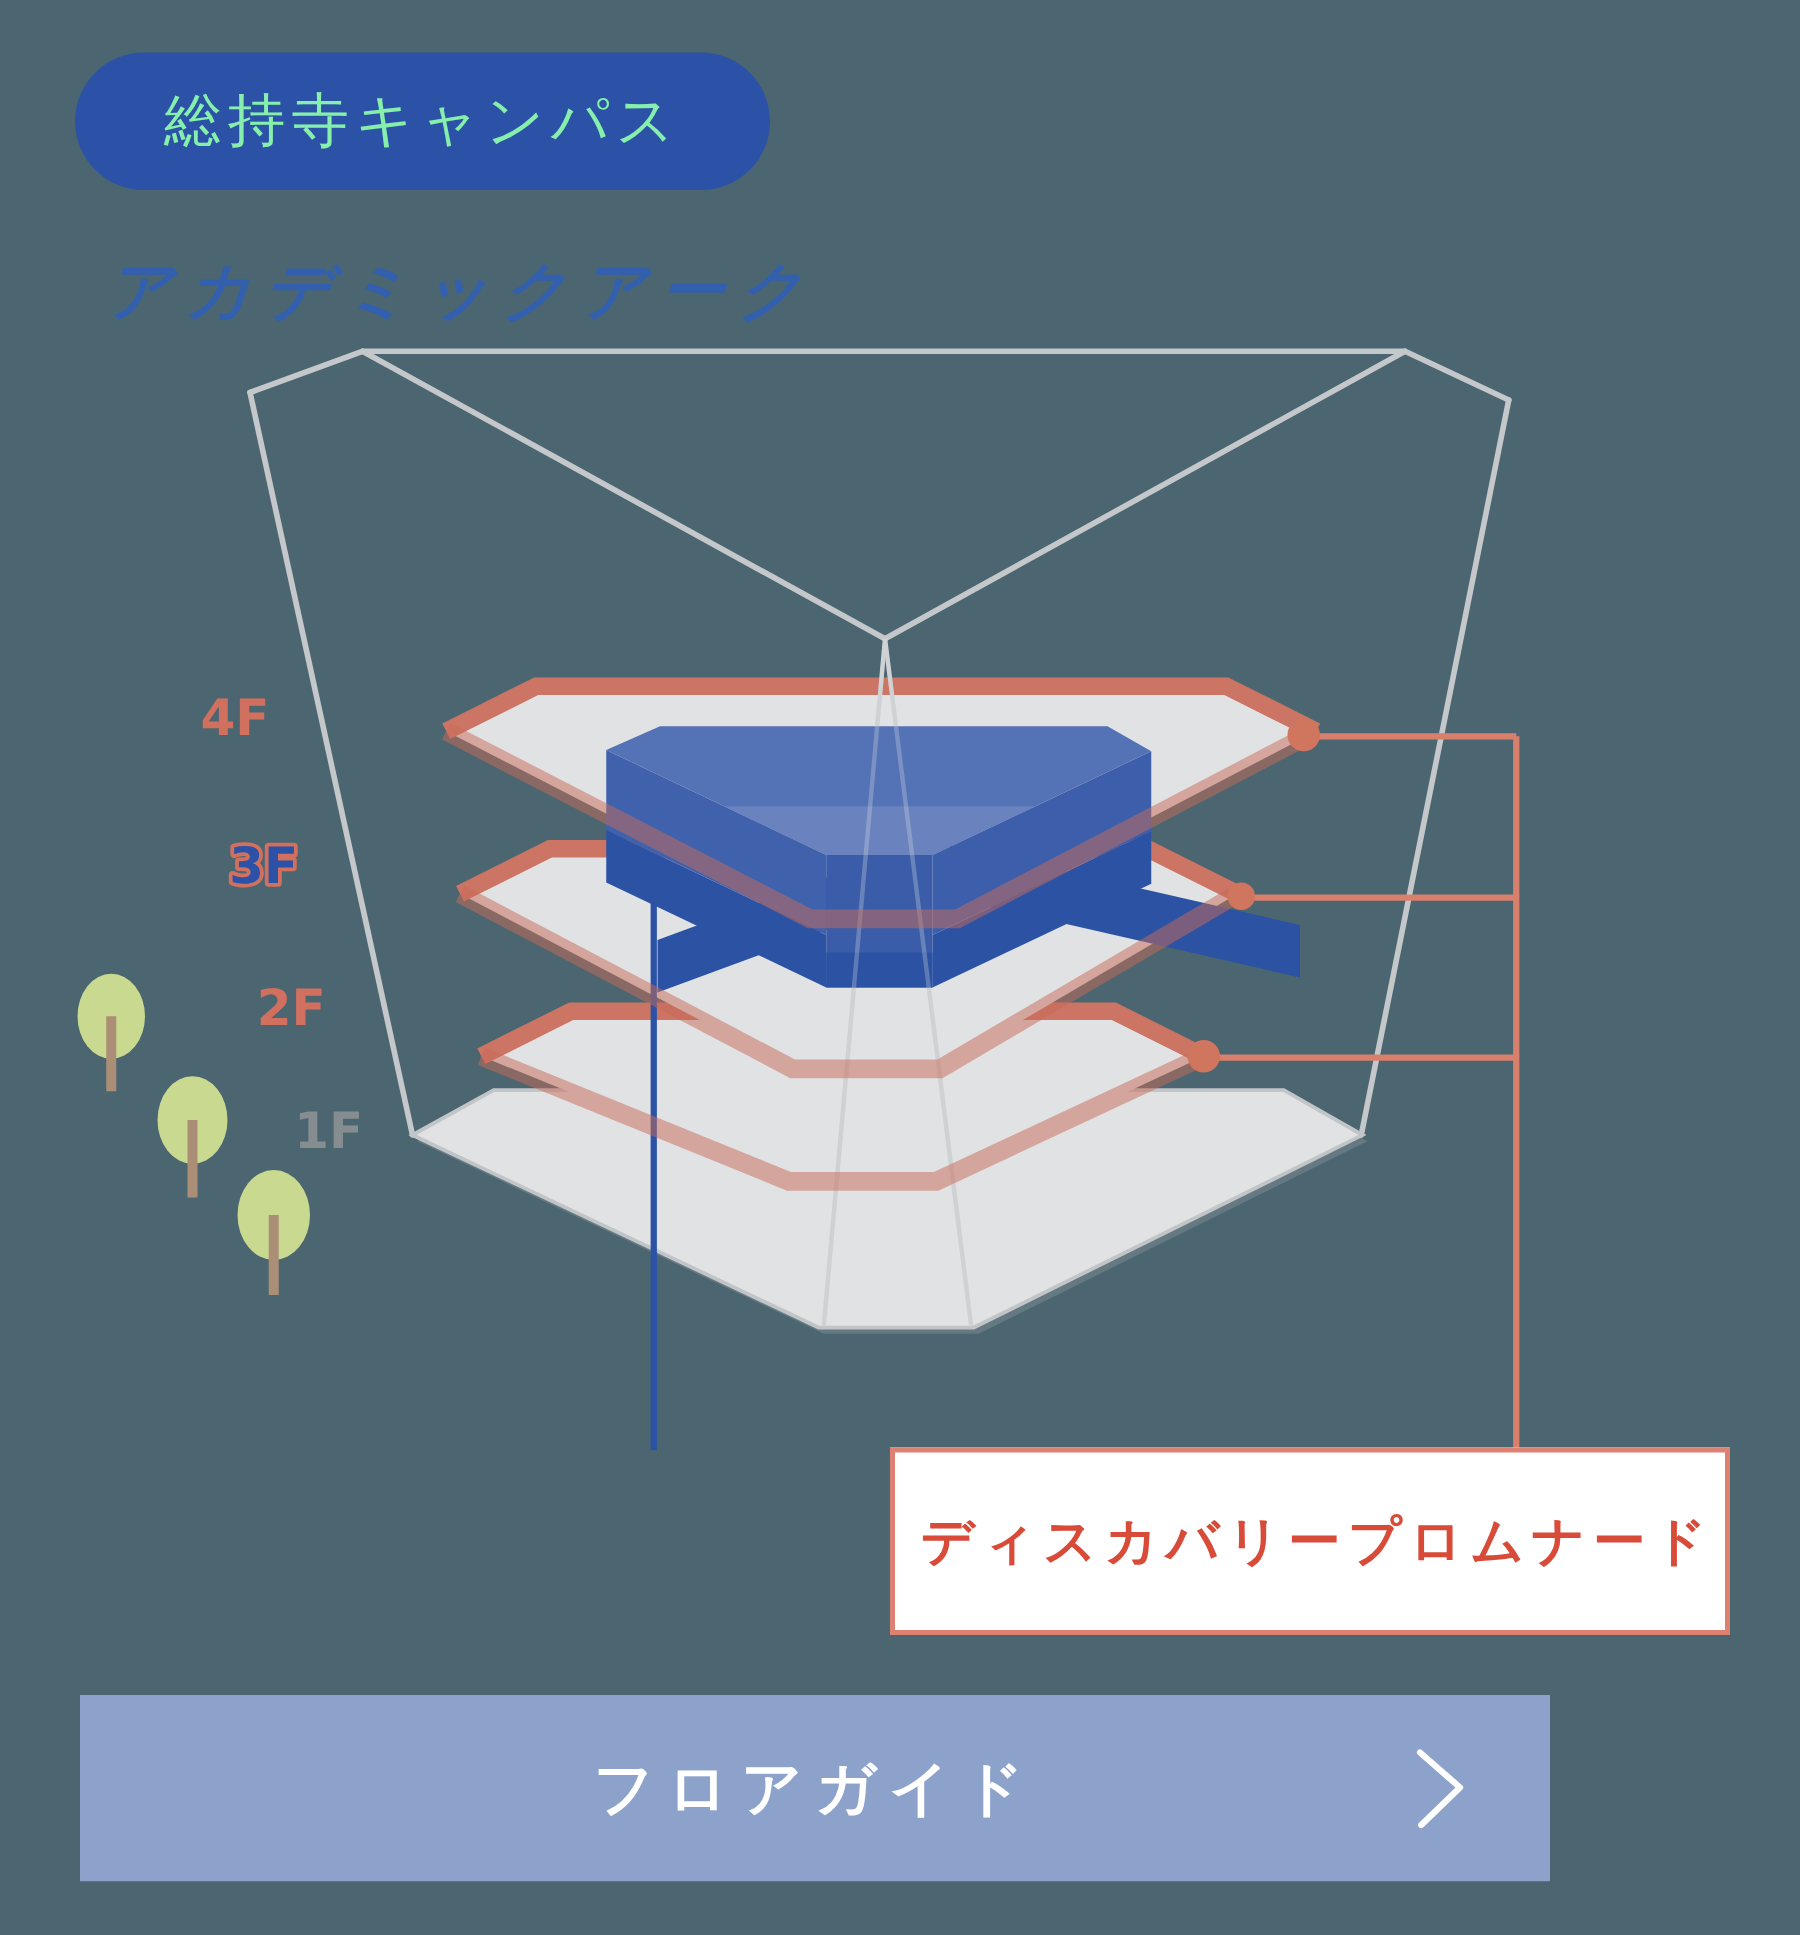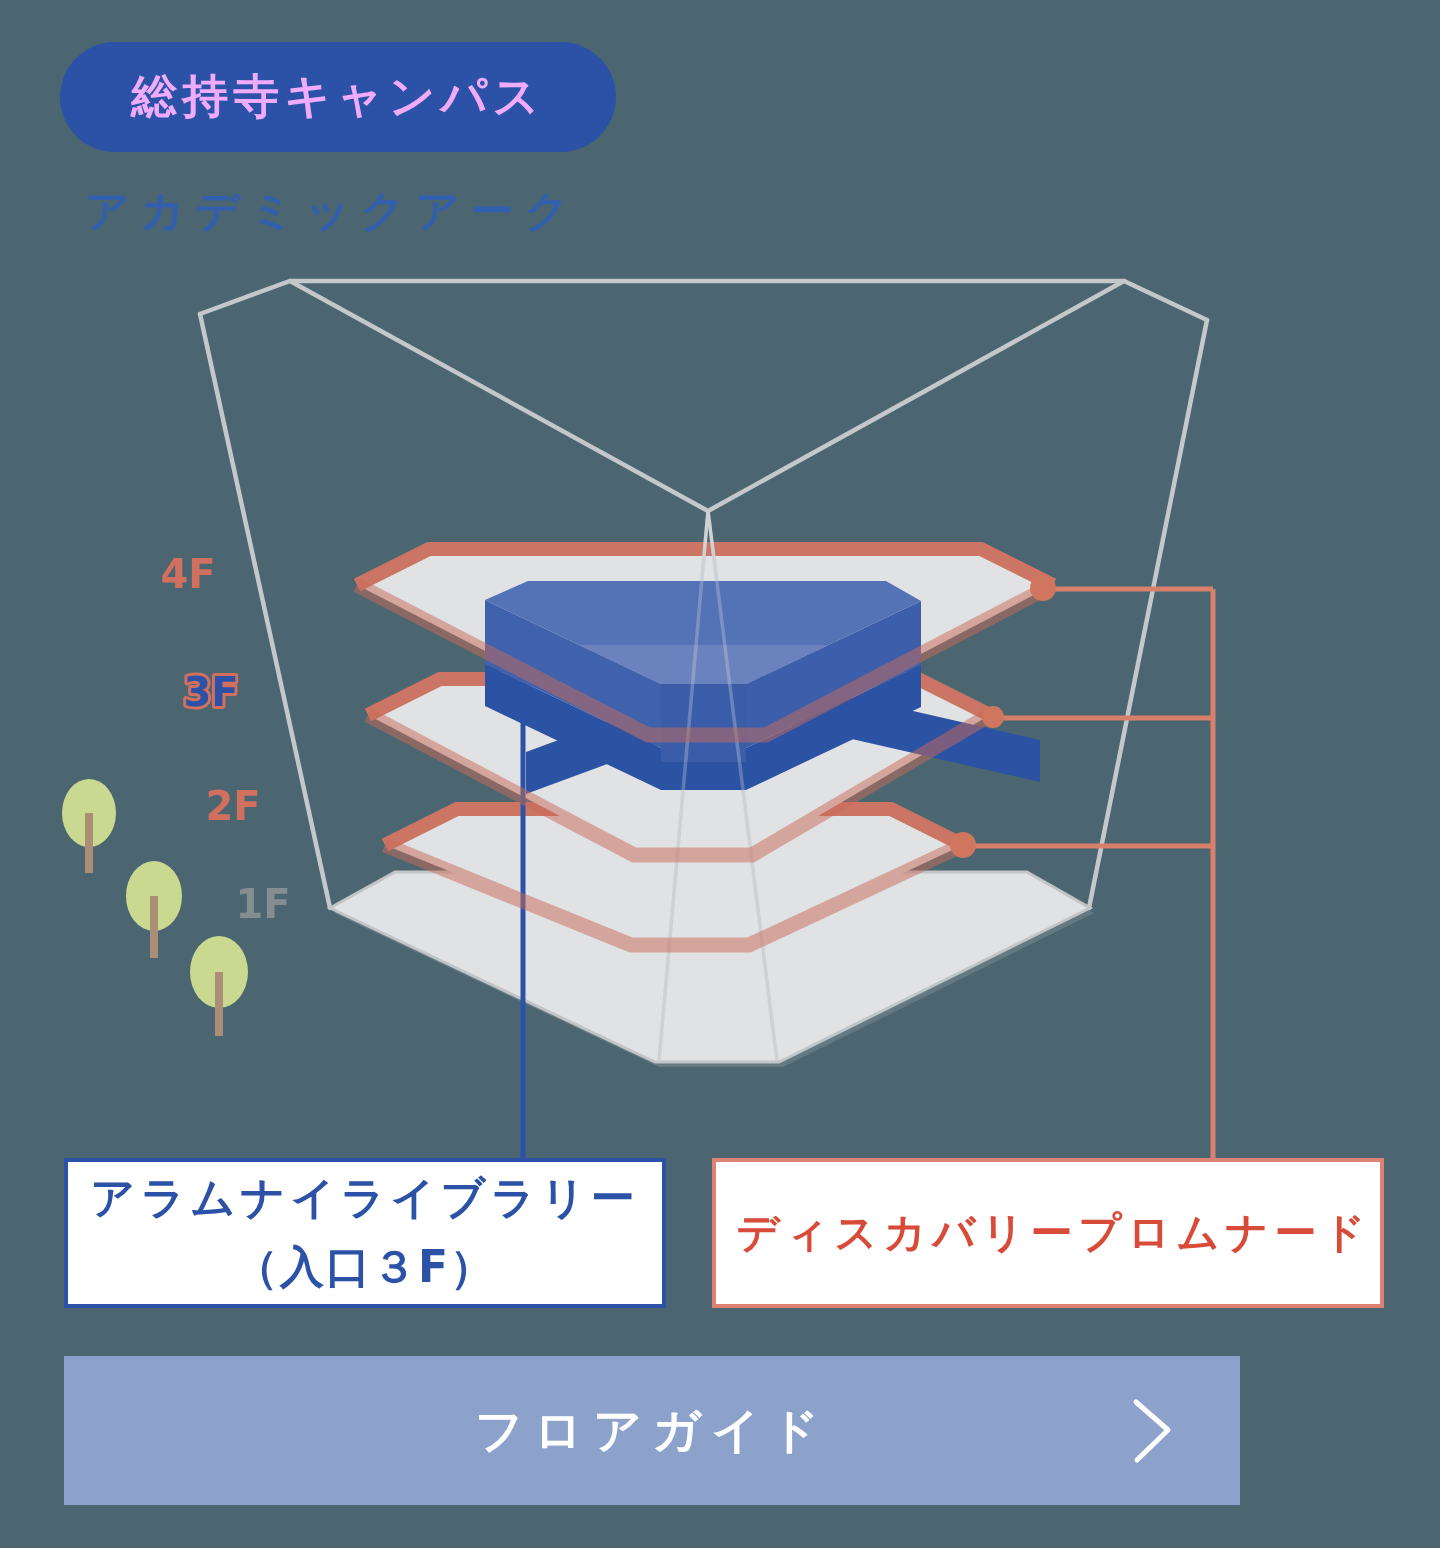--- a/index.html
+++ b/index.html
@@ -2,26 +2,26 @@
 <html><head>
 <meta charset="utf-8">
 <style>
   html,body{margin:0;padding:0;}
   .stage{
     position:relative;width:1440px;height:1548px;background:#4B6670;overflow:hidden;
     font-family:"DejaVu Sans","Liberation Sans",sans-serif;
   }
   .badge{
     position:absolute;left:60px;top:42px;width:556px;height:110px;border-radius:56px;
-    background:#2B52A6;color:#f0abfc;display:flex;align-items:center;justify-content:center;
-    font-size:46px;font-weight:700;letter-spacing:5px;
+    background:#2B52A6;color:#86efac;display:flex;align-items:center;justify-content:center;
+    font-size:46px;font-weight:400;letter-spacing:5px;
   }
   .subtitle{
-    position:absolute;left:85px;top:182px;color:#3360AE;
-    font-size:44px;font-weight:700;letter-spacing:10px;
+    position:absolute;left:85px;top:198px;color:#3360AE;
+    font-size:52px;font-weight:700;letter-spacing:10px;font-style:italic;
   }
   .diagram-svg{position:absolute;left:0;top:0;}
   .diagram-svg text{font-family:"DejaVu Sans","Liberation Sans",sans-serif;font-weight:700;font-size:40px;}
   .callout-box{
     position:absolute;top:1158px;height:150px;box-sizing:border-box;background:#FFFFFF;
     display:flex;flex-direction:column;align-items:center;justify-content:center;gap:10px;
     font-weight:700;text-align:center;
   }
   .callout-box .line1{font-size:44px;letter-spacing:5px;}
   .callout-box .line2{font-size:44px;letter-spacing:2px;}
@@ -126,24 +126,20 @@
         <rect x="215" y="972" width="8" height="64" fill="#AB8E76"></rect>
       </g>
     </g>
   </svg>
 
   <div class="badge">
     <span>総持寺キャンパス</span>
   </div>
   <div class="subtitle">アカデミックアーク</div>
 
-  <div class="callout-box callout-library">
-    <div class="line1">アラムナイライブラリー</div>
-    <div class="line2">（入口３F）</div>
-  </div>
   <div class="callout-box callout-promenade">
     <div class="line1">ディスカバリープロムナード</div>
   </div>
 
   <div class="floor-guide-bar">
     <span class="bar-label">フロアガイド</span>
     <svg class="bar-chevron" width="42" height="66" viewBox="0 0 42 66">
       <path d="M4,4 L36,32 L5,62" fill="none" stroke="#FFFFFF" stroke-width="5" stroke-linecap="round" stroke-linejoin="round"></path>
     </svg>
   </div>

